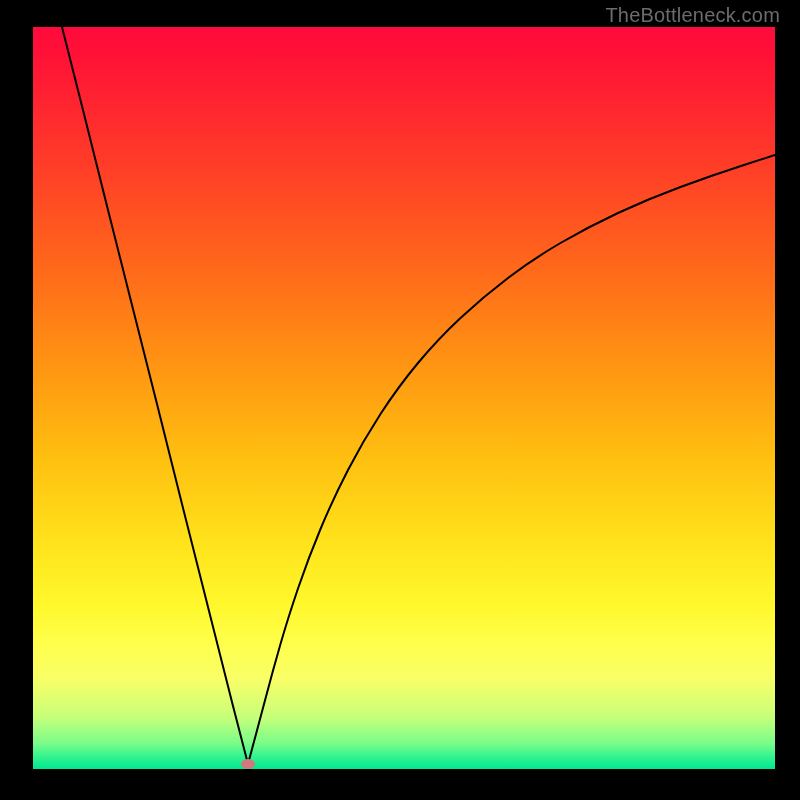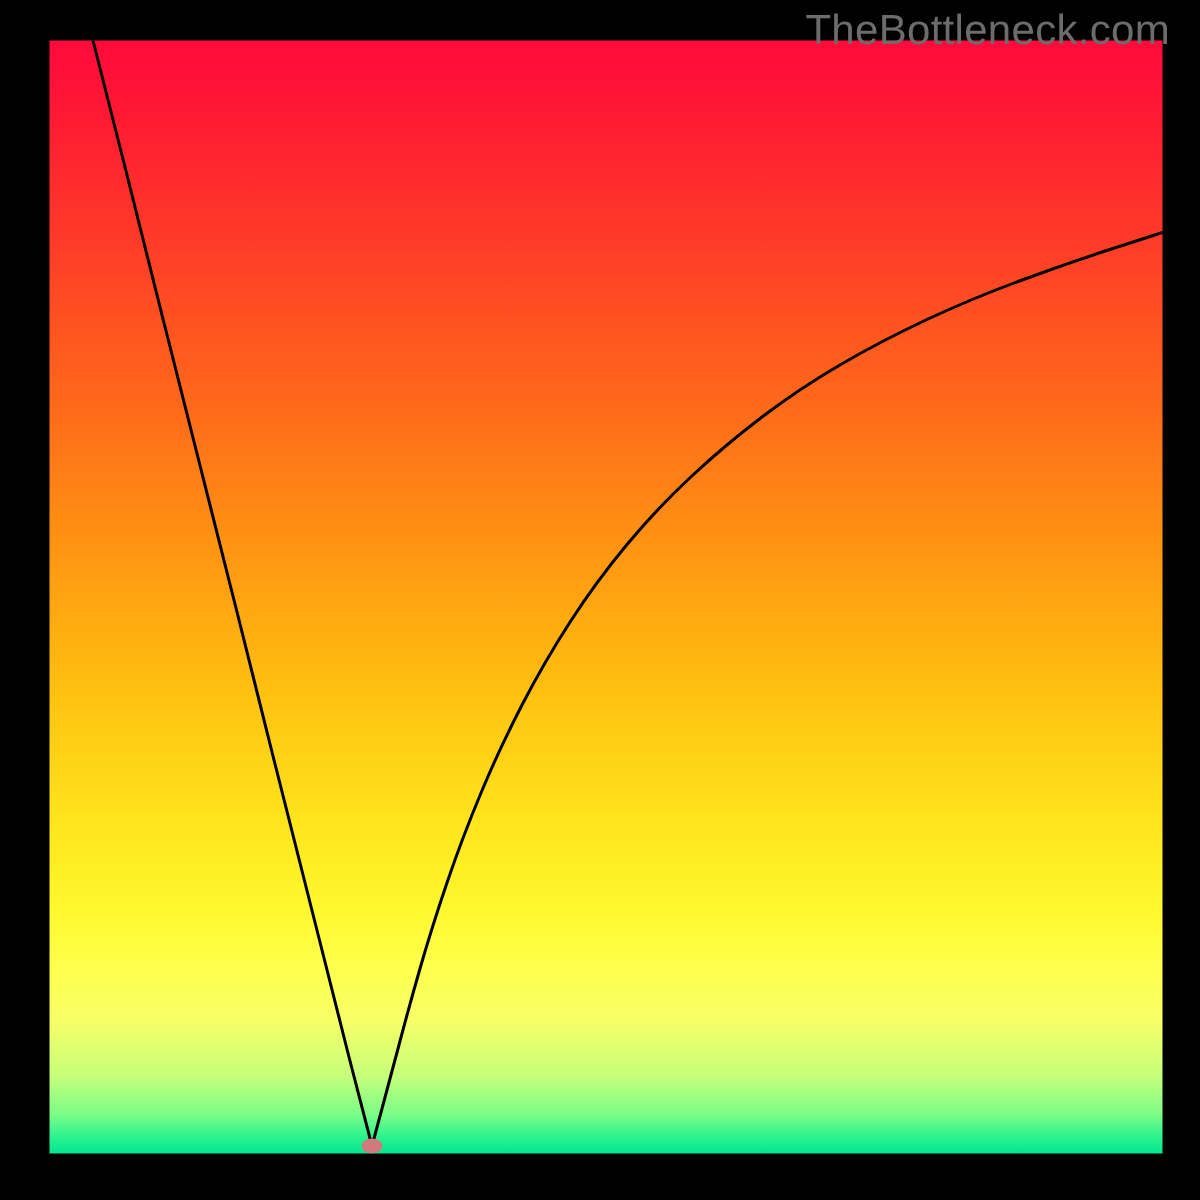--- a/index.html
+++ b/index.html
@@ -39,21 +39,21 @@
     left: 0;
     top: 0;
     width: 742px;
     height: 742px;
   }
   .watermark {
     position: absolute;
     top: 4px;
     right: 20px;
     color: #6c6c6c;
-    font-size: 28px;
+    font-size: 20px;
     font-weight: 500;
     letter-spacing: 0.2px;
     user-select: none;
   }
 </style>
 </head>
 <body>
 
 <div class="frame">
   <svg id="curve" viewBox="0 0 742 742" preserveAspectRatio="none">

